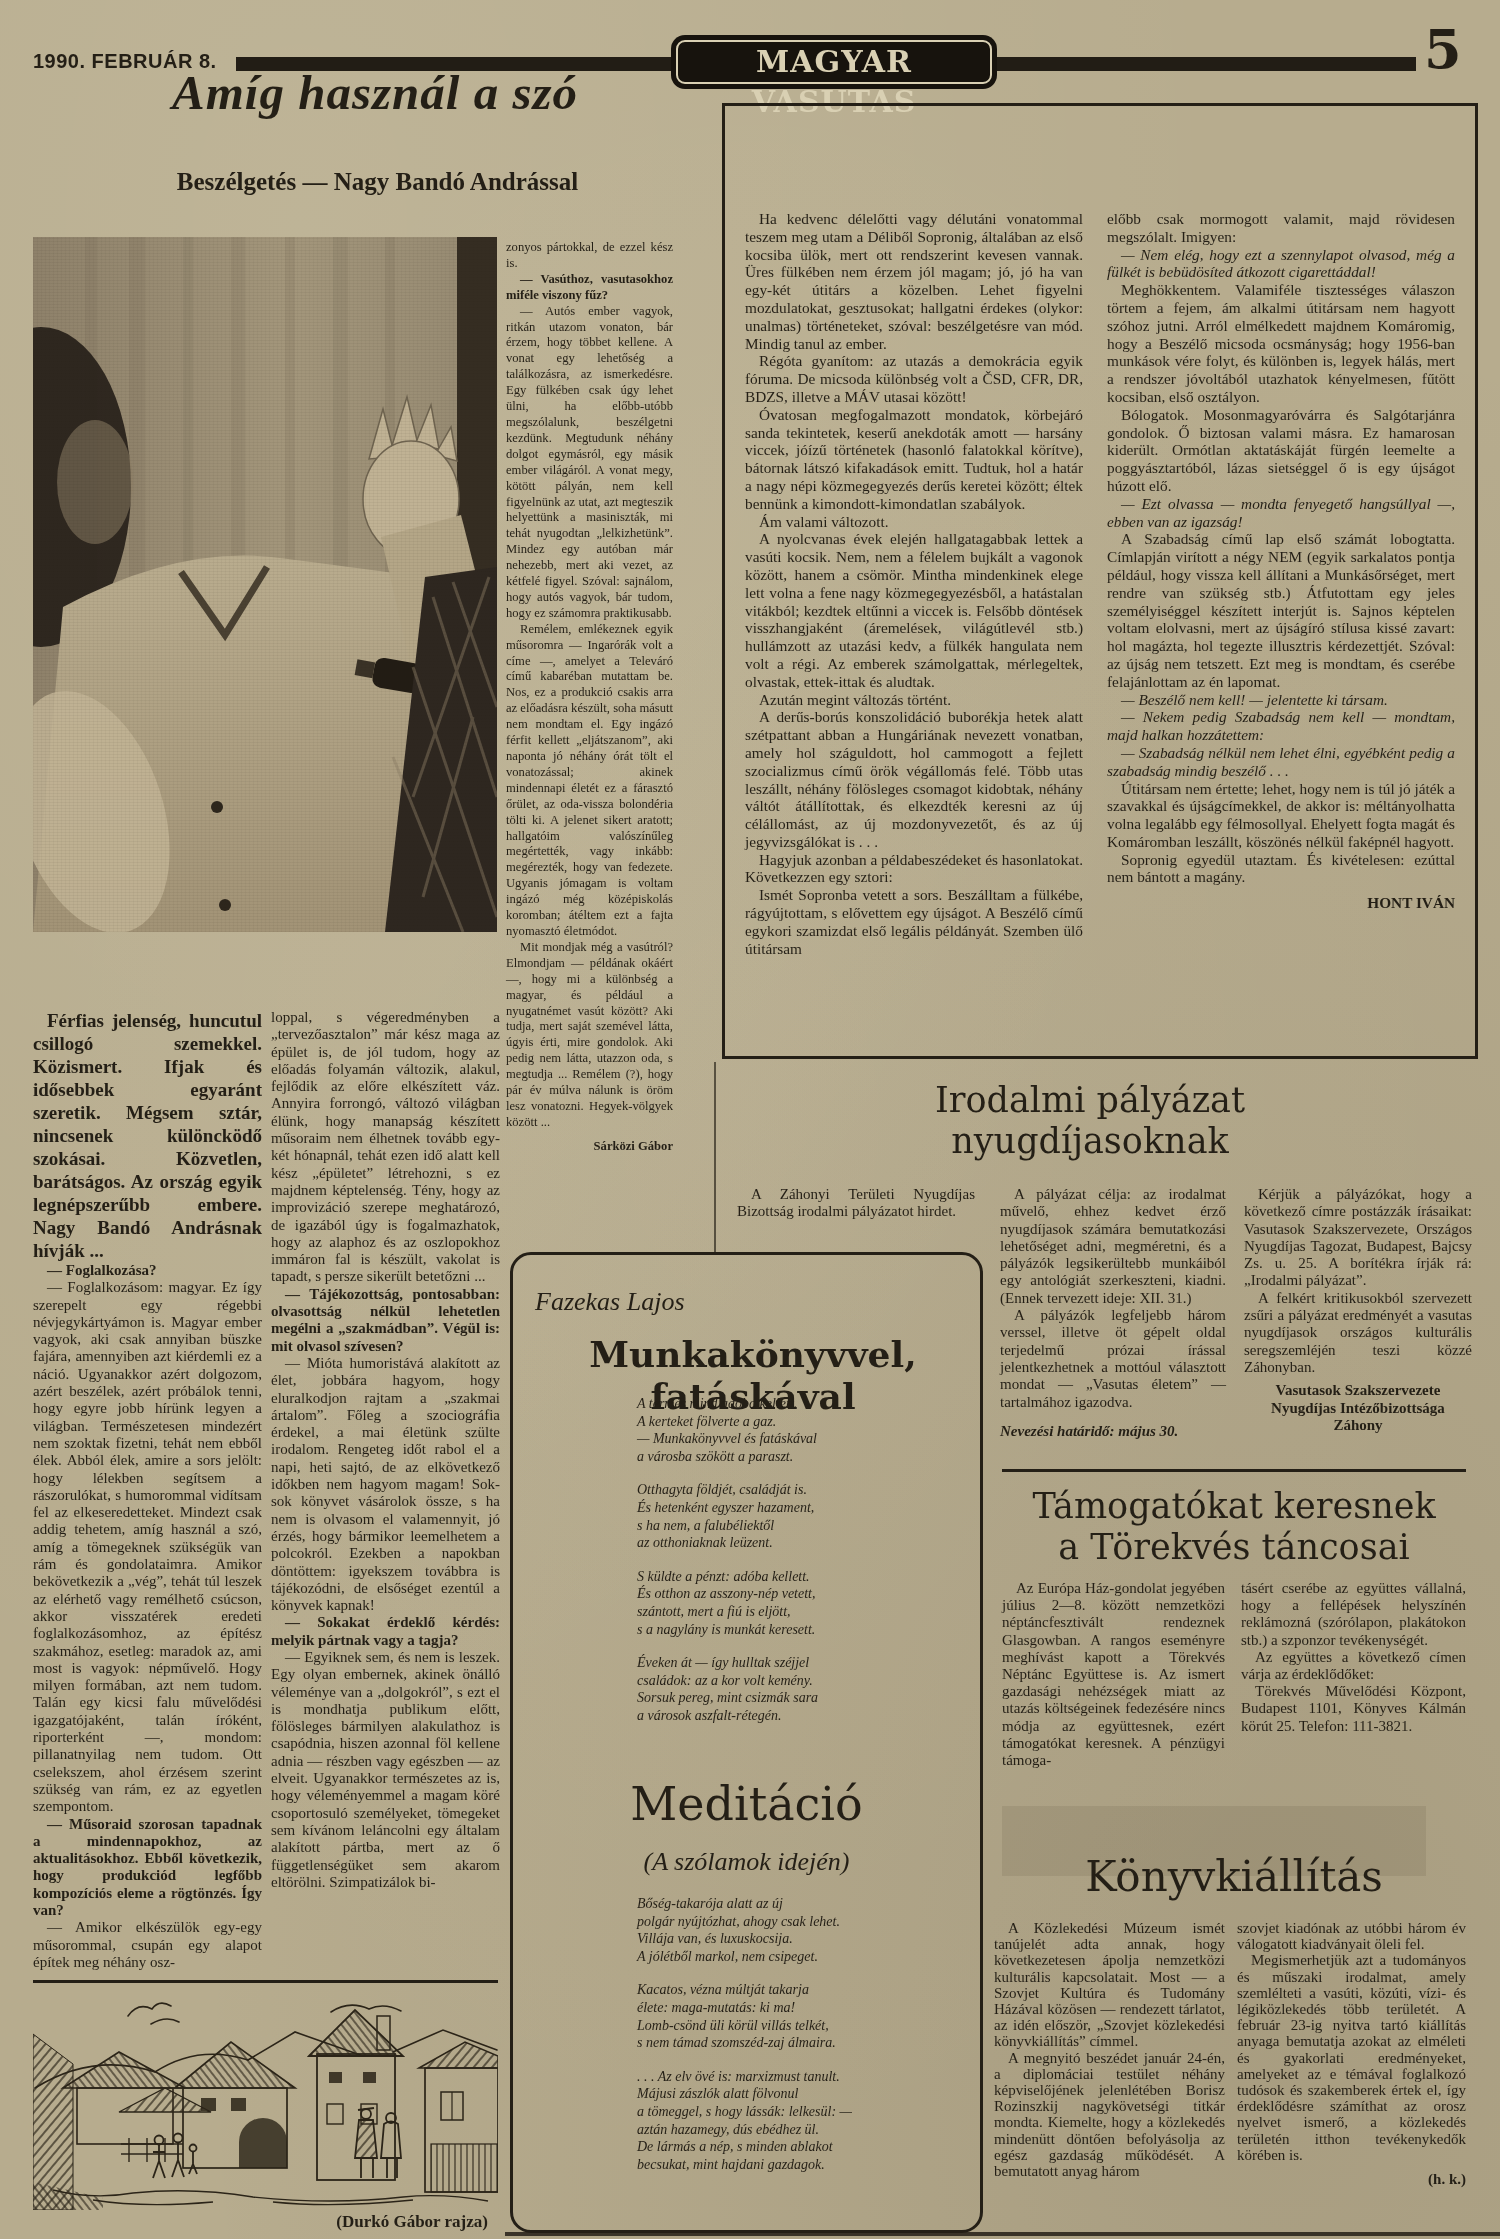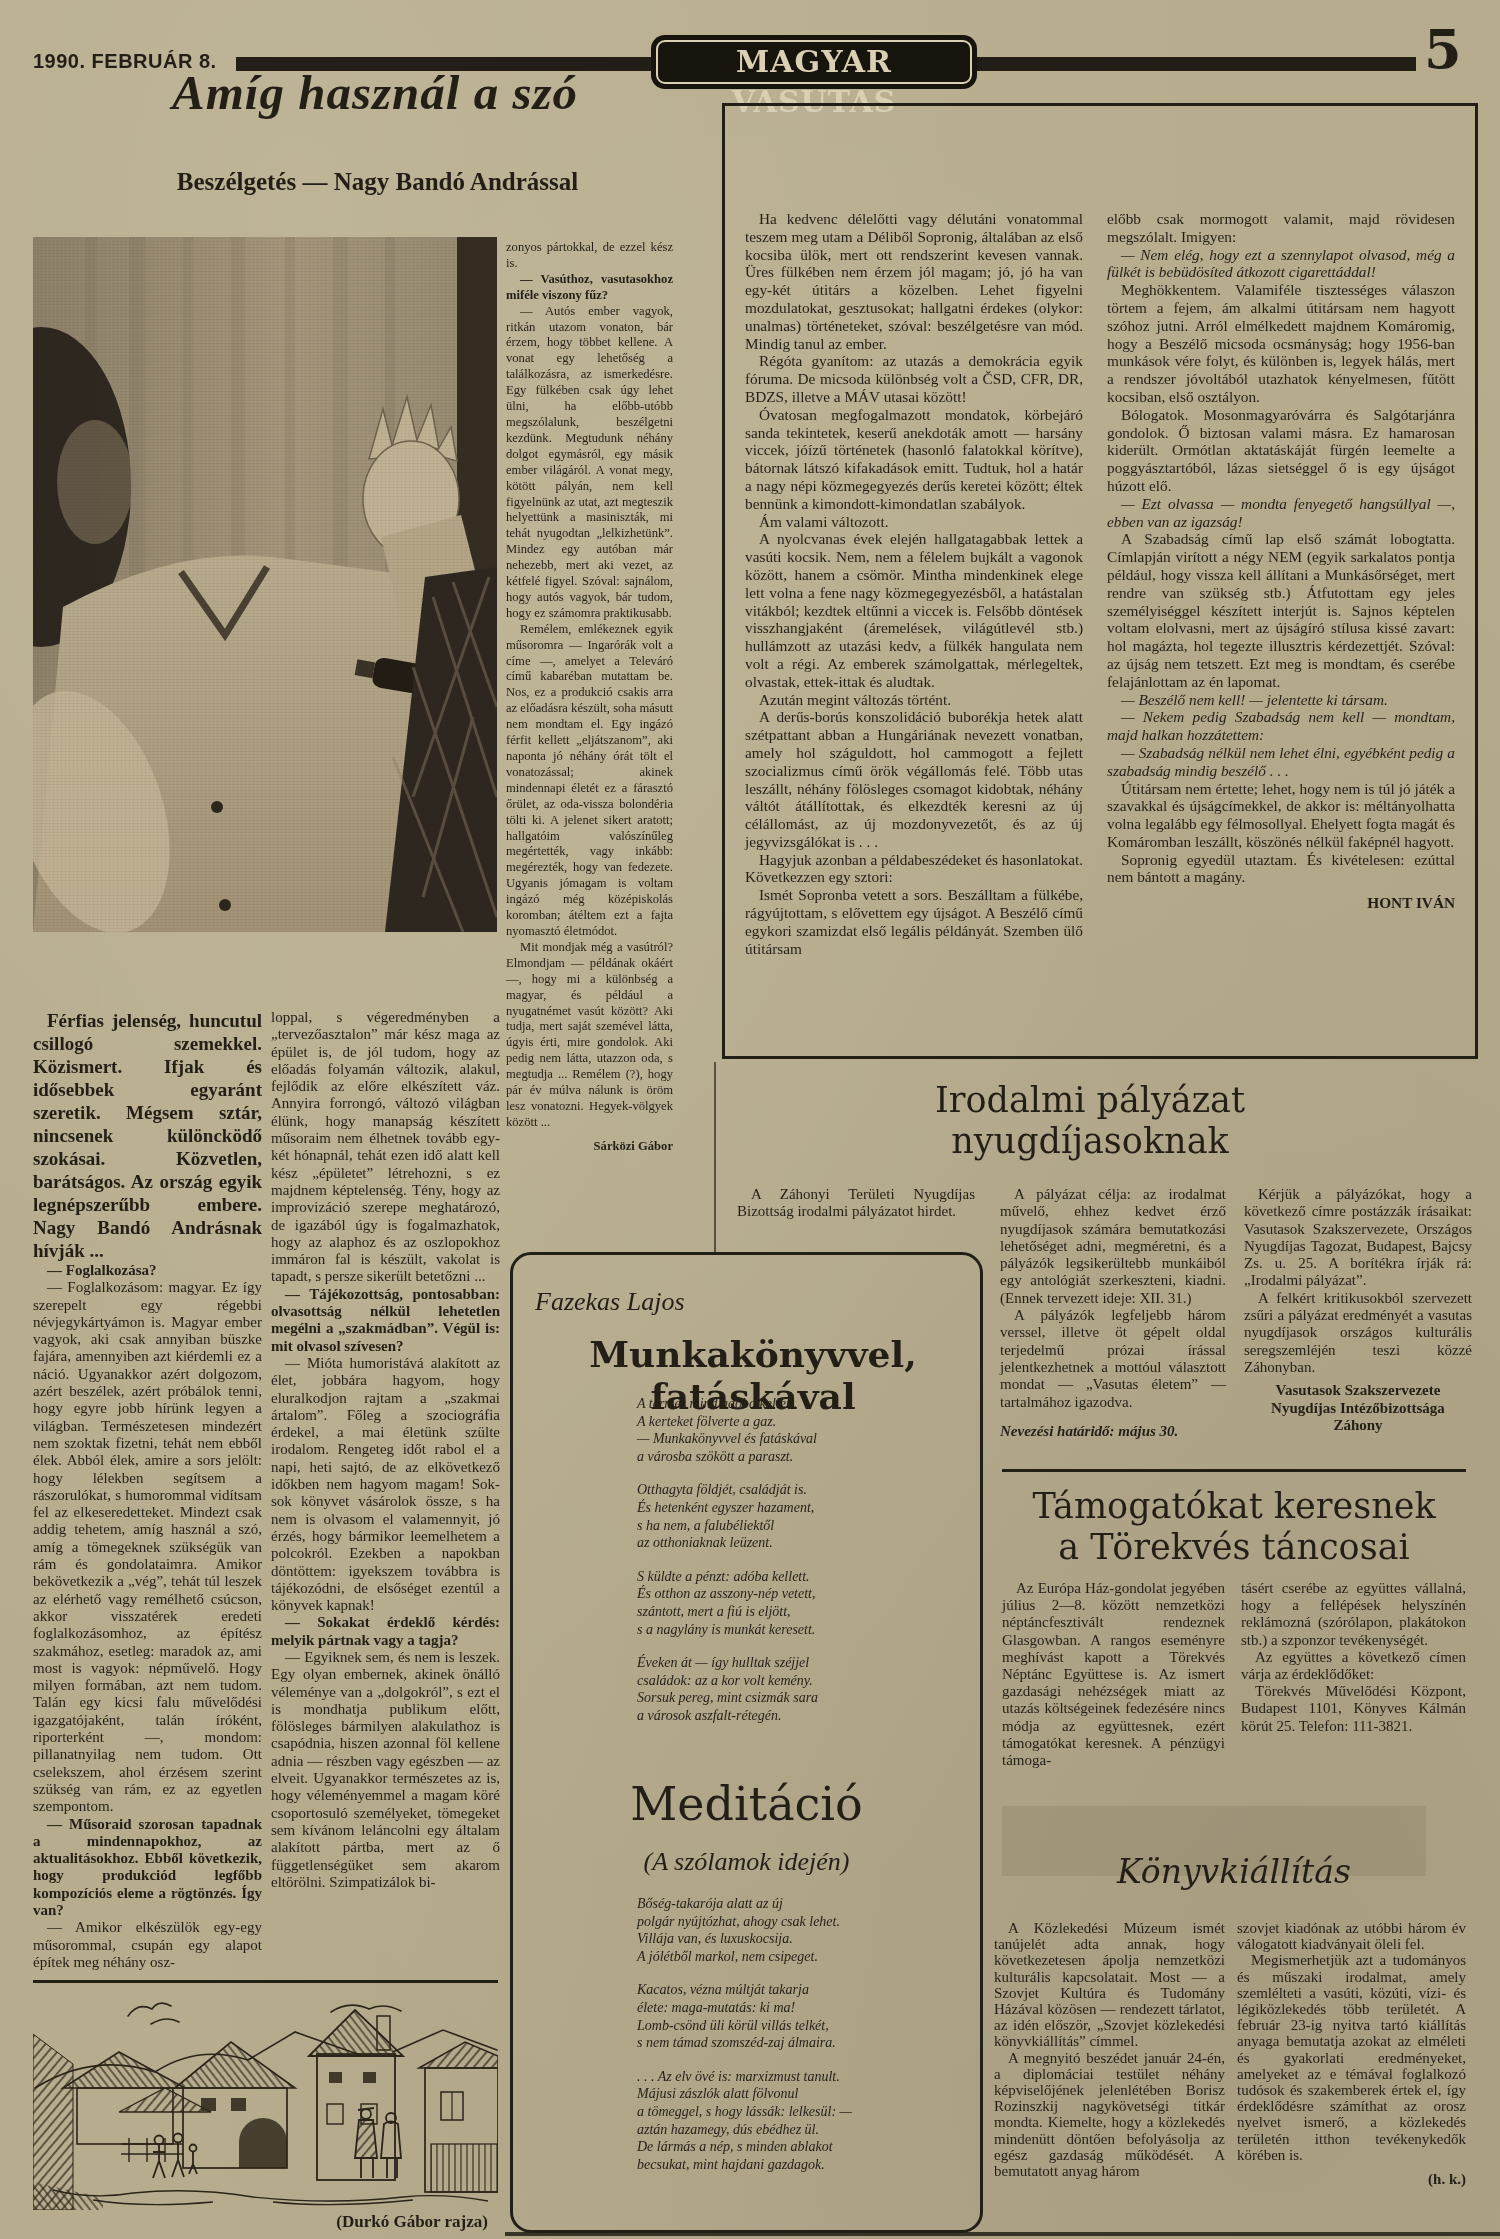--- a/index.html
+++ b/index.html
@@ -54,34 +54,34 @@
 
   
   .pbox{border:3px solid #241f16;}
   .poet{font-style:italic;font-size:26px;}
   .ptitle{font-family:"DejaVu Serif", serif;font-weight:700;font-size:36px;}
   .stanzas p.stanza{white-space:pre-line;font-style:italic;font-size:14px;line-height:17.6px;
     margin:0 0 16px 0;text-indent:0;}
   .medtitle{font-family:"DejaVu Serif", serif;font-size:46px;}
   .medsub{font-style:italic;font-size:26px;}
 
-  .khead{font-family:"DejaVu Serif", serif;font-size:33px;font-style:italic;}
+  .khead{font-family:"DejaVu Serif", serif;font-size:42px;}
   .kcol{font-size:15px;line-height:16.2px;}
   .tcol{font-size:15px;line-height:17.2px;}
   .shadowband{background:rgba(55,45,28,.10);}
   .vrule{background:rgba(36,31,22,.65);}
 </style>
 </head>
 <body>
 
 <div class="page">
 
   <div class="abs date" style="left:33px;top:50px;">1990. FEBRUÁR 8.</div>
   <div class="abs bar" style="left:236px;top:57px;width:1180px;height:14px;"></div>
-  <div class="abs masthead" style="left:656px;top:40px;width:312px;height:40px;">MAGYAR VASUTAS</div>
+  <div class="abs masthead" style="left:676px;top:40px;width:312px;height:40px;">MAGYAR VASUTAS</div>
   <div class="abs pagenum" style="left:1424px;top:18px;">5</div>
 
   <div class="abs headline1 center" style="left:85px;top:64px;width:580px;">Amíg használ a szó</div>
   <div class="abs subhead1 center" style="left:110px;top:168px;width:535px;">Beszélgetés — Nagy Bandó Andrással</div>
 
   <div class="abs photo" style="left:33px;top:237px;width:464px;height:695px;">
     <svg width="464" height="695" viewBox="0 0 464 695">
       <defs>
         <linearGradient id="pbg" x1="0" y1="0" x2="1" y2="0">
           <stop offset="0" stop-color="#8e816a"></stop>

